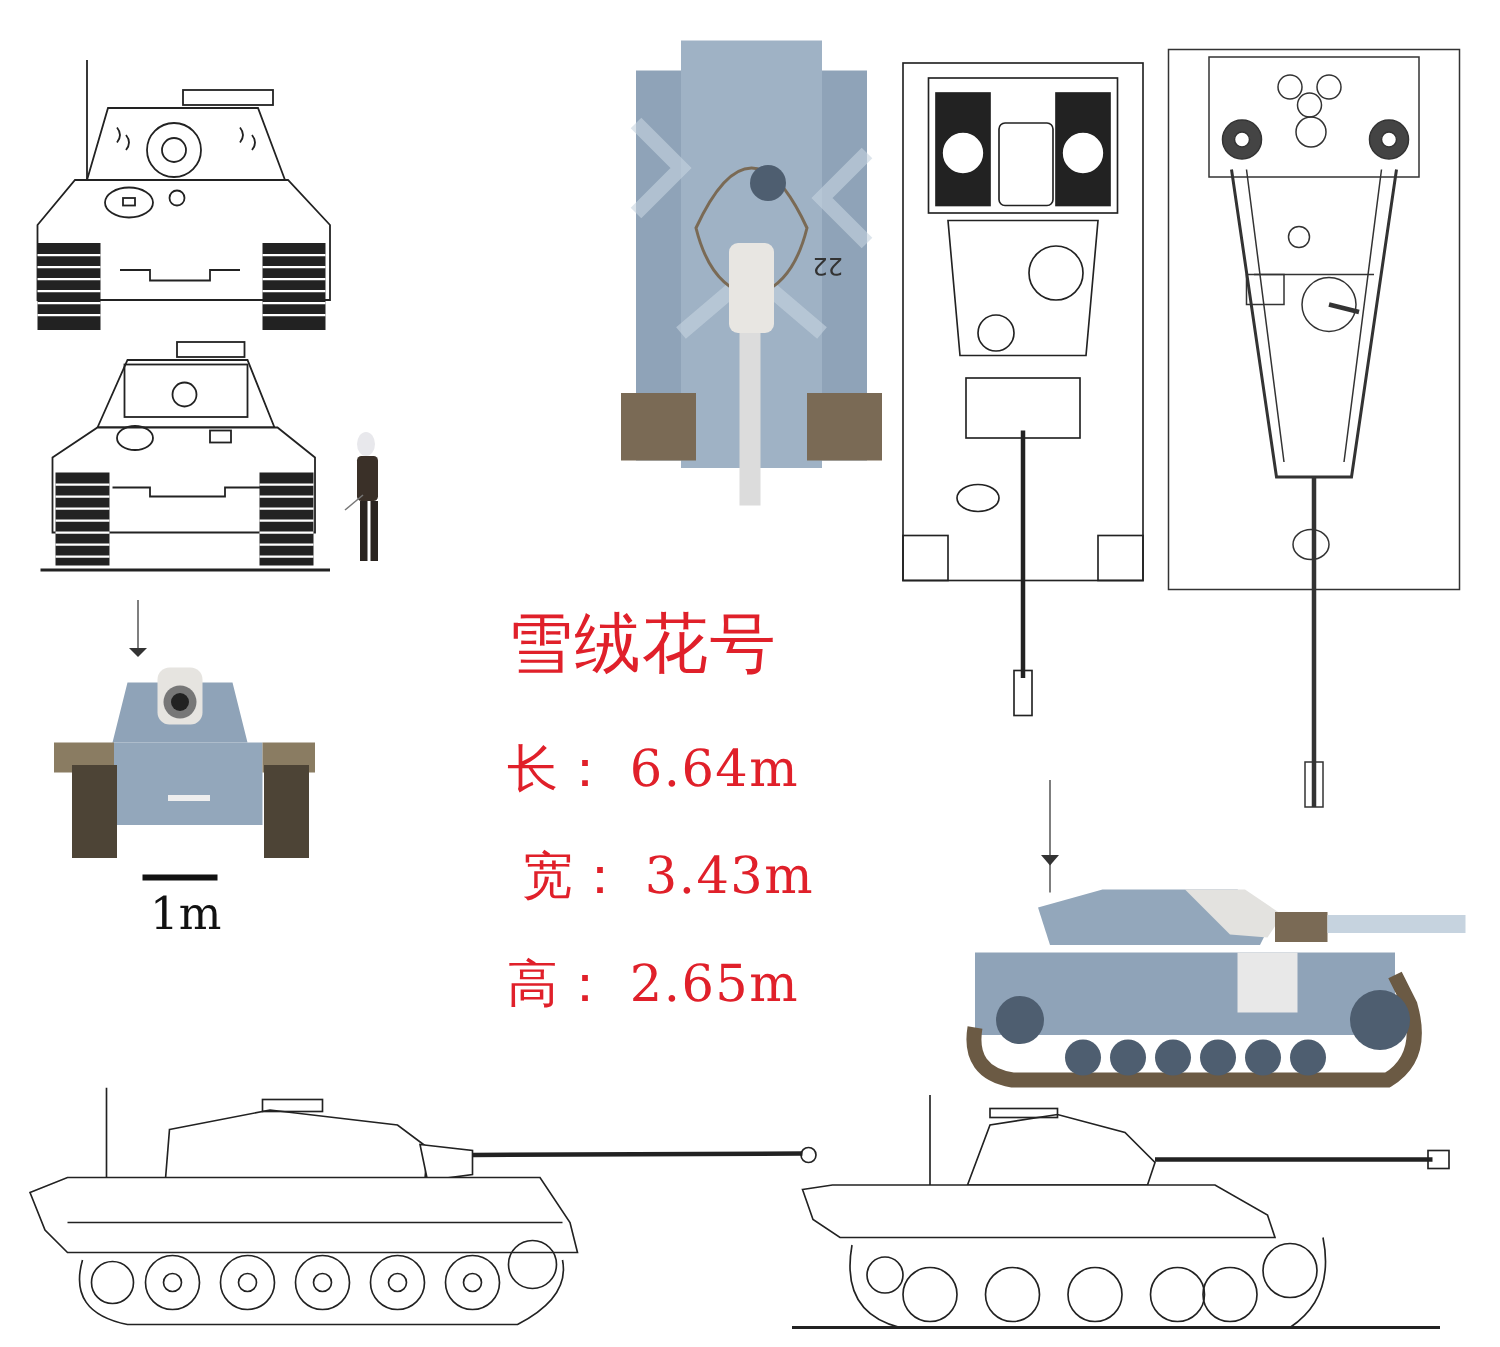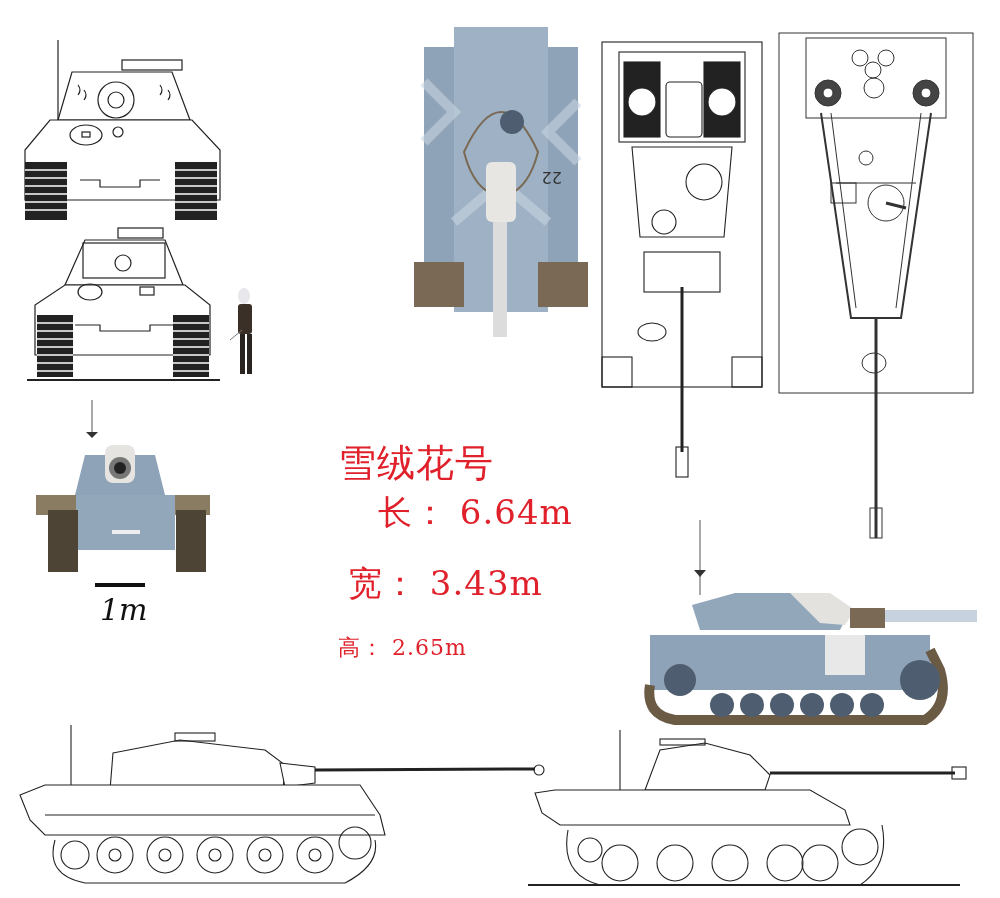--- a/index.html
+++ b/index.html
@@ -1,24 +1,24 @@
 <!DOCTYPE html>
 <html><head>
 <meta charset="utf-8">
 <style>
   html, body { margin: 0; padding: 0; background: #ffffff; }
   body { width: 1000px; height: 898px; position: relative; overflow: hidden; font-family: "DejaVu Serif", serif; }
   .abs { position: absolute; }
   svg { display: block; }
   .spec-line { position: absolute; left: 338px; color: #e0202a; font-family: "DejaVu Serif", "Liberation Serif", serif; white-space: nowrap; letter-spacing: 1px; }
-  .spec-title { top: 438px; font-size: 38px; }
-  .spec-len { top: 490px; font-size: 34px; margin-left: 40px; }
+  .spec-title { top: 400px; font-size: 44px; }
+  .spec-len { top: 490px; font-size: 34px; }
   .spec-wid { top: 561px; font-size: 34px; margin-left: 10px; }
-  .spec-hei { top: 633px; font-size: 22px; }
-  .scale-label { position: absolute; left: 100px; top: 592px; font-size: 30px; color: #111; font-family: "DejaVu Serif", serif; font-style: italic; }
+  .spec-hei { top: 633px; font-size: 34px; }
+  .scale-label { position: absolute; left: 100px; top: 592px; font-size: 30px; color: #111; font-family: "DejaVu Serif", serif; }
 </style>
 </head>
 <body>
 
 <div class="abs" style="left:20px;top:40px;">
   <svg width="210" height="185" viewBox="0 0 210 185">
     <g fill="none" stroke="#222" stroke-width="1.2">
       <line x1="38" y1="0" x2="38" y2="100"></line>
       <rect x="102" y="20" width="60" height="10"></rect>
       <polygon points="52,32 152,32 170,80 38,80" fill="#fff"></polygon>

